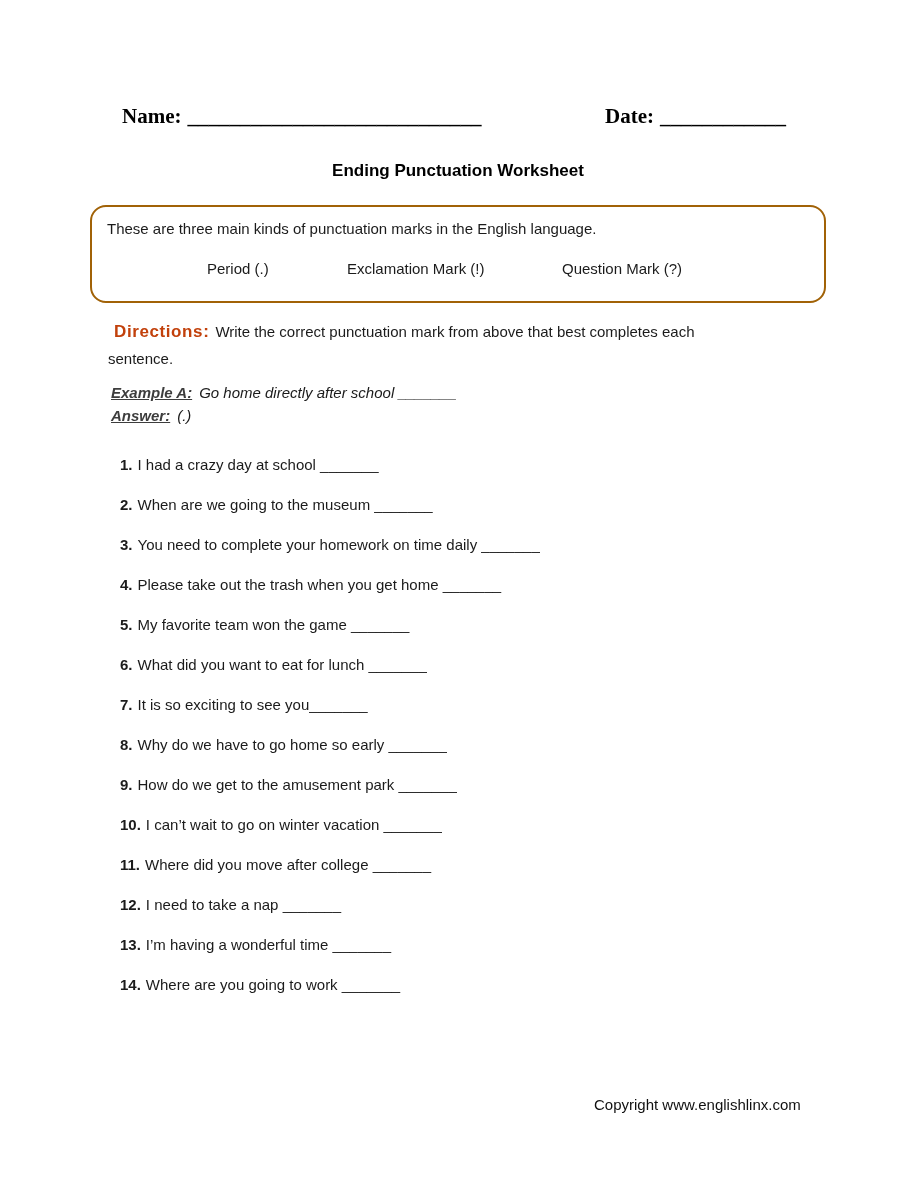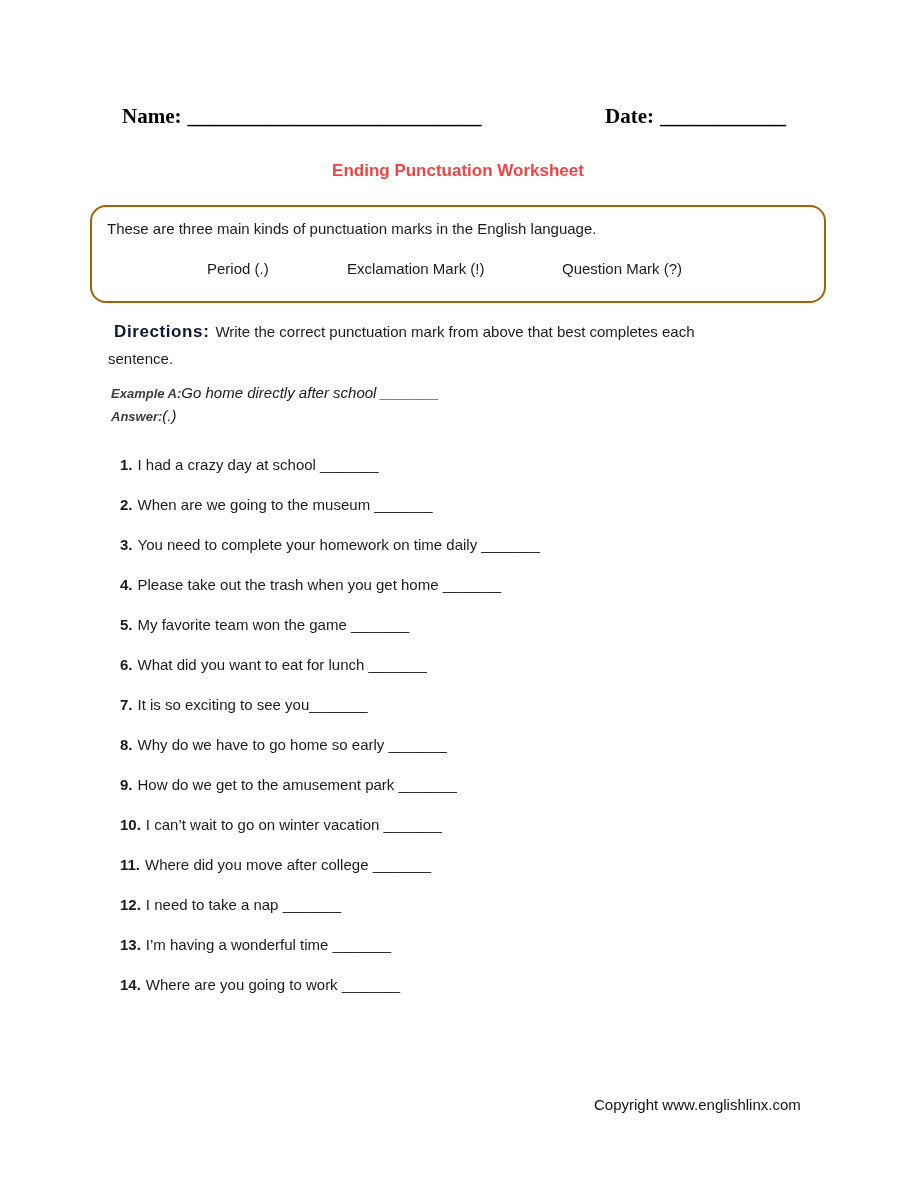--- a/index.html
+++ b/index.html
@@ -19,44 +19,46 @@
     font-family:"Liberation Serif", serif;
     font-weight:bold; font-size:21px; color:#000;
   }
   .hdr-line {
     font-family:"Liberation Serif", serif;
     font-weight:bold; font-size:21px; color:#000;
     margin-left:6px; letter-spacing:0;
   }
   
   .title-wrap { position:absolute; left:90px; top:161px; width:736px; text-align:center; }
-  .title { font-size:17px; font-weight:bold; color:#ef4444; }
+  .title { font-size:17px; font-weight:bold; color:#000000; }
   
   .info-box {
     position:absolute; left:90px; top:205px; width:732px; height:94px;
     border:2px solid #a16207; border-radius:16px;
     background:#ffffff;
   }
   .info-intro { position:absolute; left:15px; top:13px; font-size:15px; }
   .info-marks { position:absolute; left:0; top:53px; width:100%; font-size:15px; }
   .mark { position:absolute; white-space:nowrap; }
   .mark-0 { left:115px; }
   .mark-1 { left:255px; }
   .mark-2 { left:470px; }
   
   .directions { position:absolute; left:108px; top:318px; width:645px; font-size:15px; line-height:27px; }
   .dir-label {
-    font-size:17px; font-weight:bold; color:#0f172a;
+    font-size:17px; font-weight:bold; color:#c2410c;
     letter-spacing:0.6px; margin-left:6px; margin-right:6px;
   }
   
   .example-row { position:absolute; left:111px; top:384px; white-space:nowrap; }
   .answer-row  { position:absolute; left:111px; top:407px; white-space:nowrap; }
   .ex-label {
-    font-size:13px; font-weight:bold; font-style:italic; color:#3d3d3d;
+    font-size:15px; font-weight:bold; font-style:italic; color:#3d3d3d;
+    margin-right:7px;
+    text-decoration:underline;
   }
   .ex-text { font-size:15px; font-style:italic; color:#1b1b1b; }
   
   .questions { position:absolute; left:108px; top:457px; }
   .q { line-height:16px; margin:0 0 24px 12px; font-size:15px; white-space:nowrap; }
   .q-num { font-weight:bold; margin-right:5px; }
   
   .footer { position:absolute; left:594px; top:1096px; font-size:15px; color:#111; }
 </style>
 </head>

